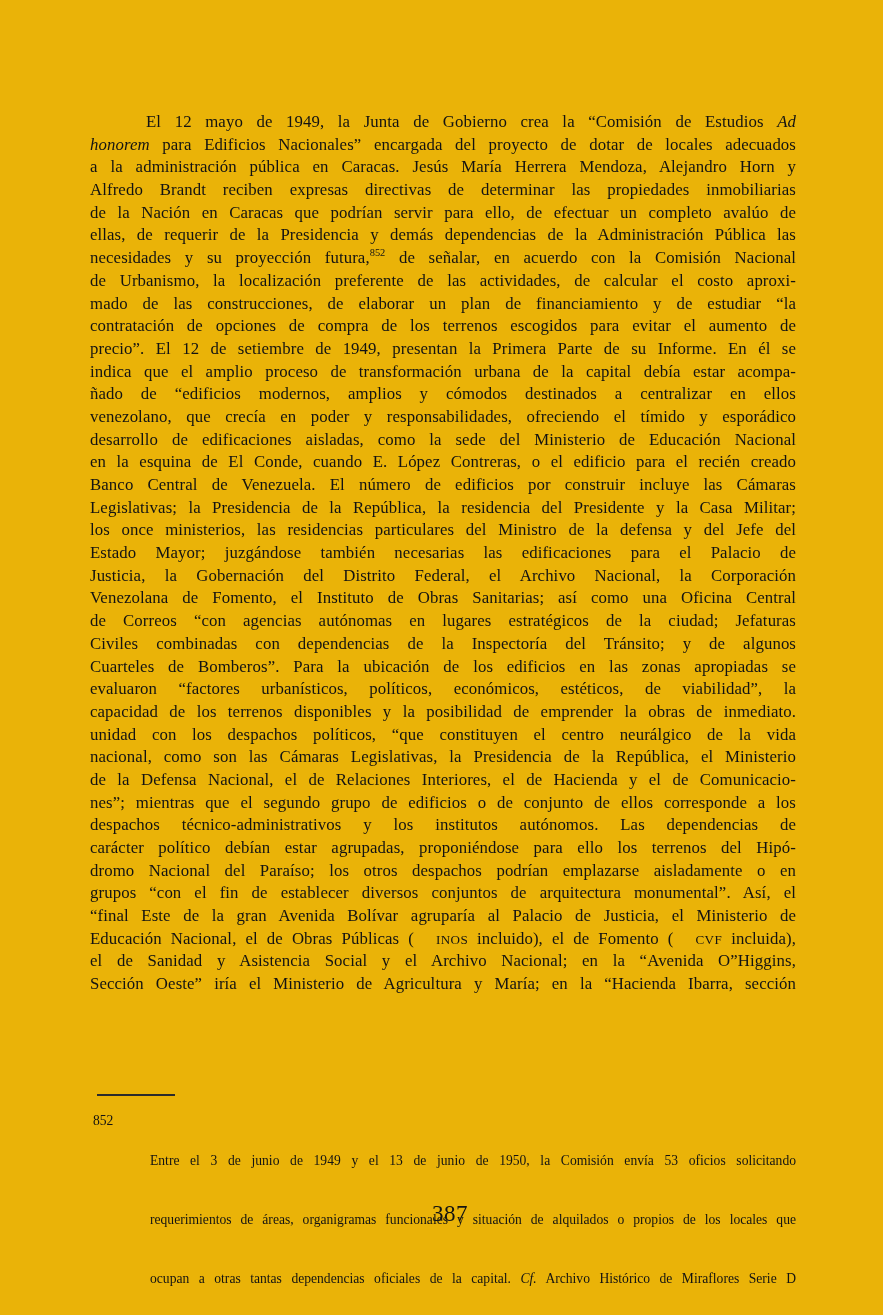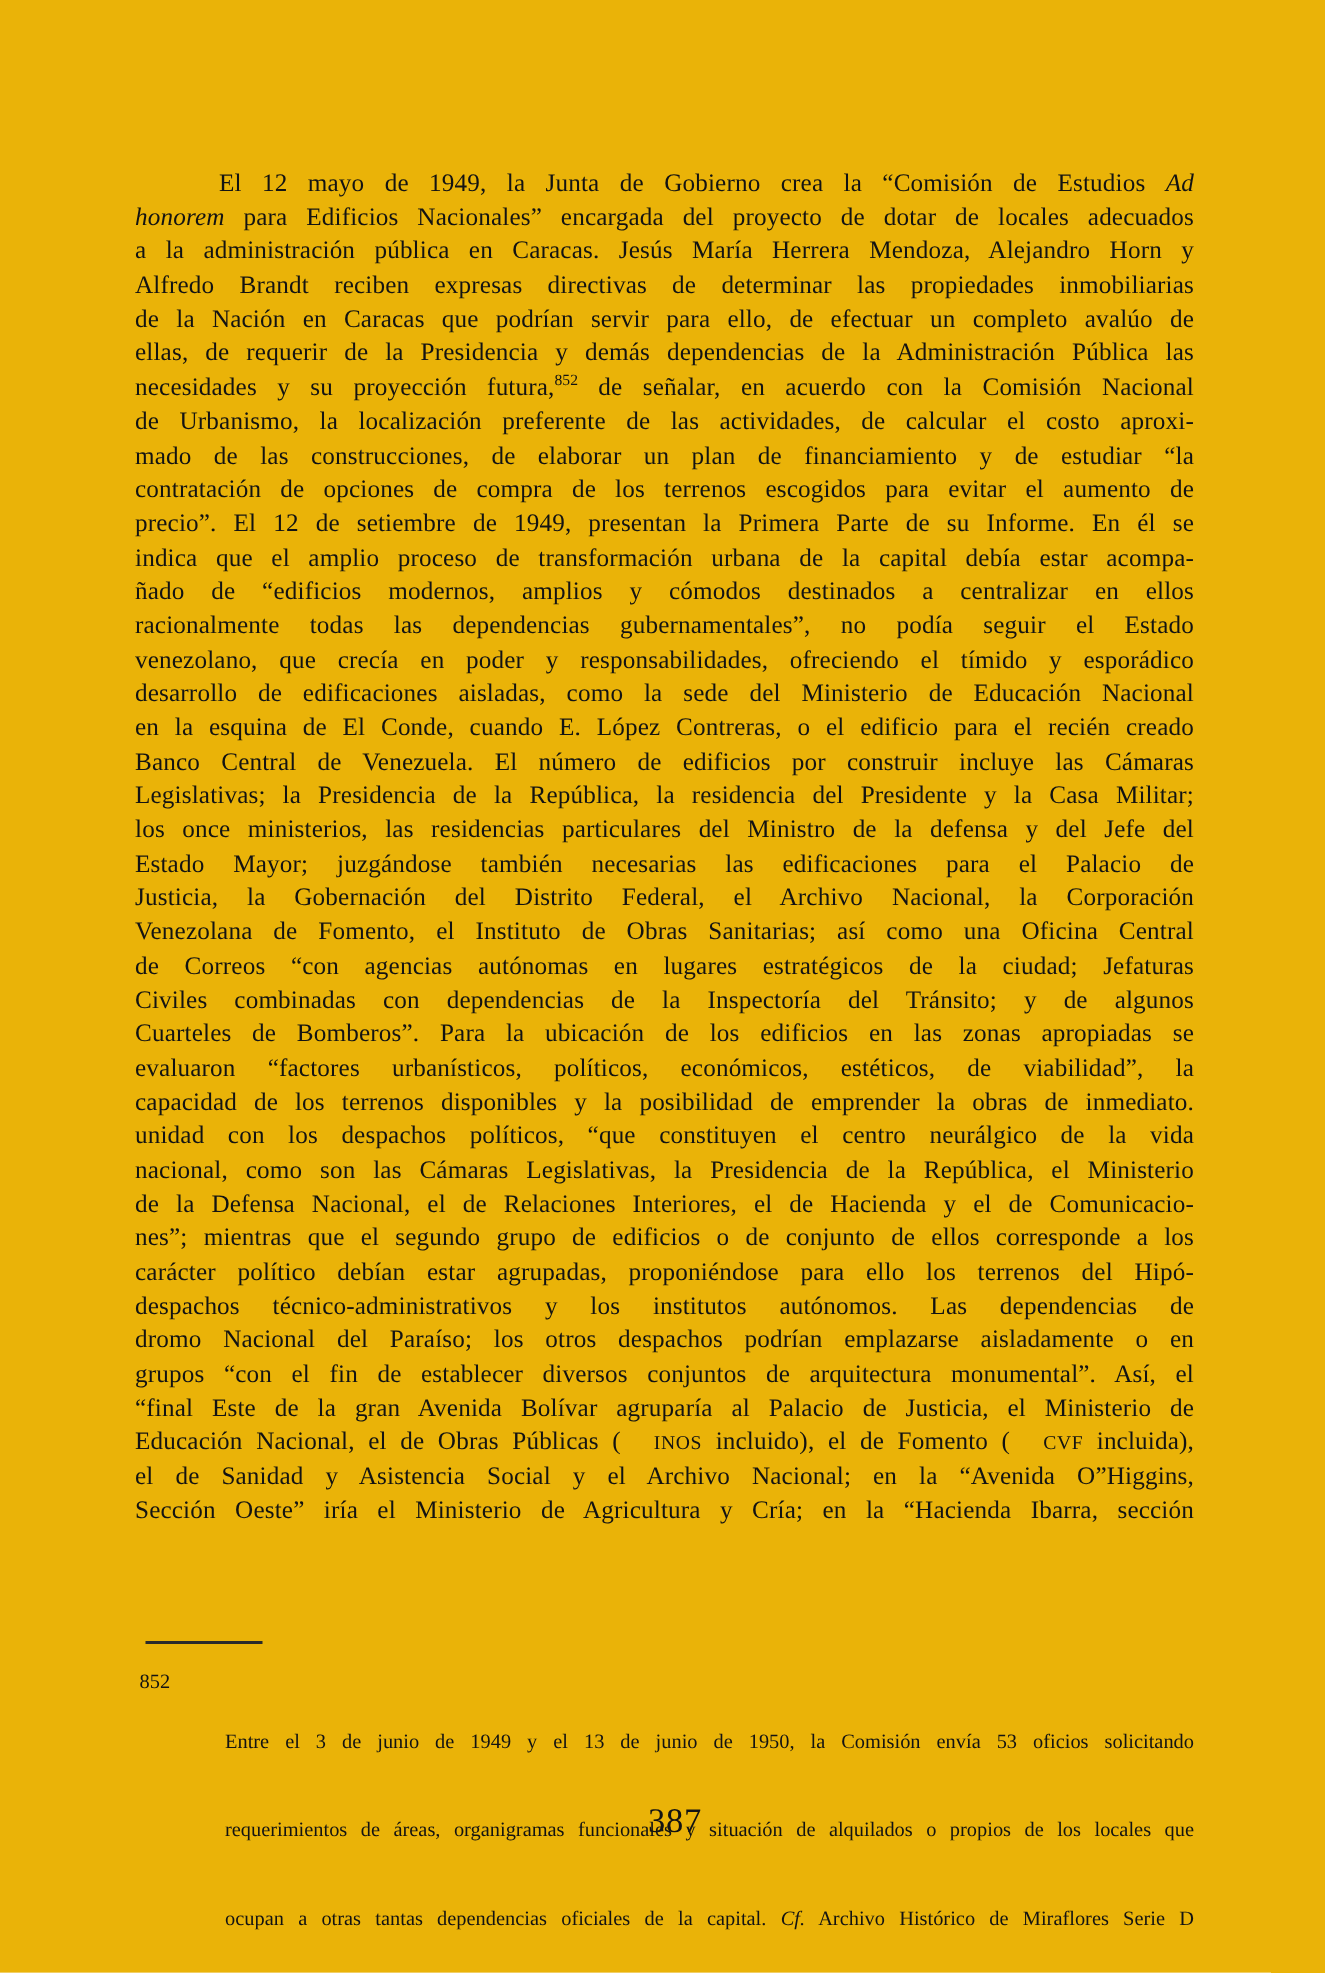--- a/index.html
+++ b/index.html
@@ -110,47 +110,46 @@
       <div class="bline"><span>Alfredo Brandt reciben expresas directivas de determinar las propiedades inmobiliarias</span></div>
       <div class="bline"><span>de la Nación en Caracas que podrían servir para ello, de efectuar un completo avalúo de</span></div>
       <div class="bline"><span>ellas, de requerir de la Presidencia y demás dependencias de la Administración Pública las</span></div>
       <div class="bline"><span>necesidades y su proyección futura,</span><span class="sup">852</span><span> de señalar, en acuerdo con la Comisión Nacional</span></div>
       <div class="bline"><span>de Urbanismo, la localización preferente de las actividades, de calcular el costo aproxi-</span></div>
       <div class="bline"><span>mado de las construcciones, de elaborar un plan de financiamiento y de estudiar “la</span></div>
       <div class="bline"><span>contratación de opciones de compra de los terrenos escogidos para evitar el aumento de</span></div>
       <div class="bline"><span>precio”. El 12 de setiembre de 1949, presentan la Primera Parte de su Informe. En él se</span></div>
       <div class="bline"><span>indica que el amplio proceso de transformación urbana de la capital debía estar acompa-</span></div>
       <div class="bline"><span>ñado de “edificios modernos, amplios y cómodos destinados a centralizar en ellos</span></div>
-      <div class="bline"><span>racionalmente todas las dependencias gubernamentales”, no podía seguir el Estado</span></div>
       <div class="bline"><span>venezolano, que crecía en poder y responsabilidades, ofreciendo el tímido y esporádico</span></div>
       <div class="bline"><span>desarrollo de edificaciones aisladas, como la sede del Ministerio de Educación Nacional</span></div>
       <div class="bline"><span>en la esquina de El Conde, cuando E. López Contreras, o el edificio para el recién creado</span></div>
       <div class="bline"><span>Banco Central de Venezuela. El número de edificios por construir incluye las Cámaras</span></div>
       <div class="bline"><span>Legislativas; la Presidencia de la República, la residencia del Presidente y la Casa Militar;</span></div>
       <div class="bline"><span>los once ministerios, las residencias particulares del Ministro de la defensa y del Jefe del</span></div>
       <div class="bline"><span>Estado Mayor; juzgándose también necesarias las edificaciones para el Palacio de</span></div>
       <div class="bline"><span>Justicia, la Gobernación del Distrito Federal, el Archivo Nacional, la Corporación</span></div>
       <div class="bline"><span>Venezolana de Fomento, el Instituto de Obras Sanitarias; así como una Oficina Central</span></div>
       <div class="bline"><span>de Correos “con agencias autónomas en lugares estratégicos de la ciudad; Jefaturas</span></div>
       <div class="bline"><span>Civiles combinadas con dependencias de la Inspectoría del Tránsito; y de algunos</span></div>
       <div class="bline"><span>Cuarteles de Bomberos”. Para la ubicación de los edificios en las zonas apropiadas se</span></div>
       <div class="bline"><span>evaluaron “factores urbanísticos, políticos, económicos, estéticos, de viabilidad”, la</span></div>
       <div class="bline"><span>capacidad de los terrenos disponibles y la posibilidad de emprender la obras de inmediato.</span></div>
       <div class="bline"><span>unidad con los despachos políticos, “que constituyen el centro neurálgico de la vida</span></div>
       <div class="bline"><span>nacional, como son las Cámaras Legislativas, la Presidencia de la República, el Ministerio</span></div>
       <div class="bline"><span>de la Defensa Nacional, el de Relaciones Interiores, el de Hacienda y el de Comunicacio-</span></div>
       <div class="bline"><span>nes”; mientras que el segundo grupo de edificios o de conjunto de ellos corresponde a los</span></div>
+      <div class="bline"><span>despachos técnico-administrativos y los institutos autónomos. Las dependencias de</span></div>
       <div class="bline"><span>carácter político debían estar agrupadas, proponiéndose para ello los terrenos del Hipó-</span></div>
-      <div class="bline"><span>despachos técnico-administrativos y los institutos autónomos. Las dependencias de</span></div>
       <div class="bline"><span>dromo Nacional del Paraíso; los otros despachos podrían emplazarse aisladamente o en</span></div>
       <div class="bline"><span>grupos “con el fin de establecer diversos conjuntos de arquitectura monumental”. Así, el</span></div>
       <div class="bline"><span>“final Este de la gran Avenida Bolívar agruparía al Palacio de Justicia, el Ministerio de</span></div>
       <div class="bline"><span>Educación Nacional, el de Obras Públicas (</span><span class="sc">INOS</span><span> incluido), el de Fomento (</span><span class="sc">CVF</span><span> incluida),</span></div>
       <div class="bline"><span>el de Sanidad y Asistencia Social y el Archivo Nacional; en la “Avenida O”Higgins,</span></div>
-      <div class="bline"><span>Sección Oeste” iría el Ministerio de Agricultura y Cría; en la “Hacienda Ibarra, sección</span></div>
+      <div class="bline"><span>Sección Oeste” iría el Ministerio de Agricultura y María; en la “Hacienda Ibarra, sección</span></div>
     </div>
 
   <div class="fn-rule"></div>
 
   <div class="footnote">
     <div class="fn-num">852</div>
     <div class="fn-text" id="footnote-text">
         <div class="fline"><span>Entre el 3 de junio de 1949 y el 13 de junio de 1950, la Comisión envía 53 oficios solicitando</span></div>
         <div class="fline"><span>requerimientos de áreas, organigramas funcionales y situación de alquilados o propios de los locales que</span></div>
         <div class="fline"><span>ocupan a otras tantas dependencias oficiales de la capital. </span><span class="it">Cf.</span><span> Archivo Histórico de Miraflores Serie D</span></div>

